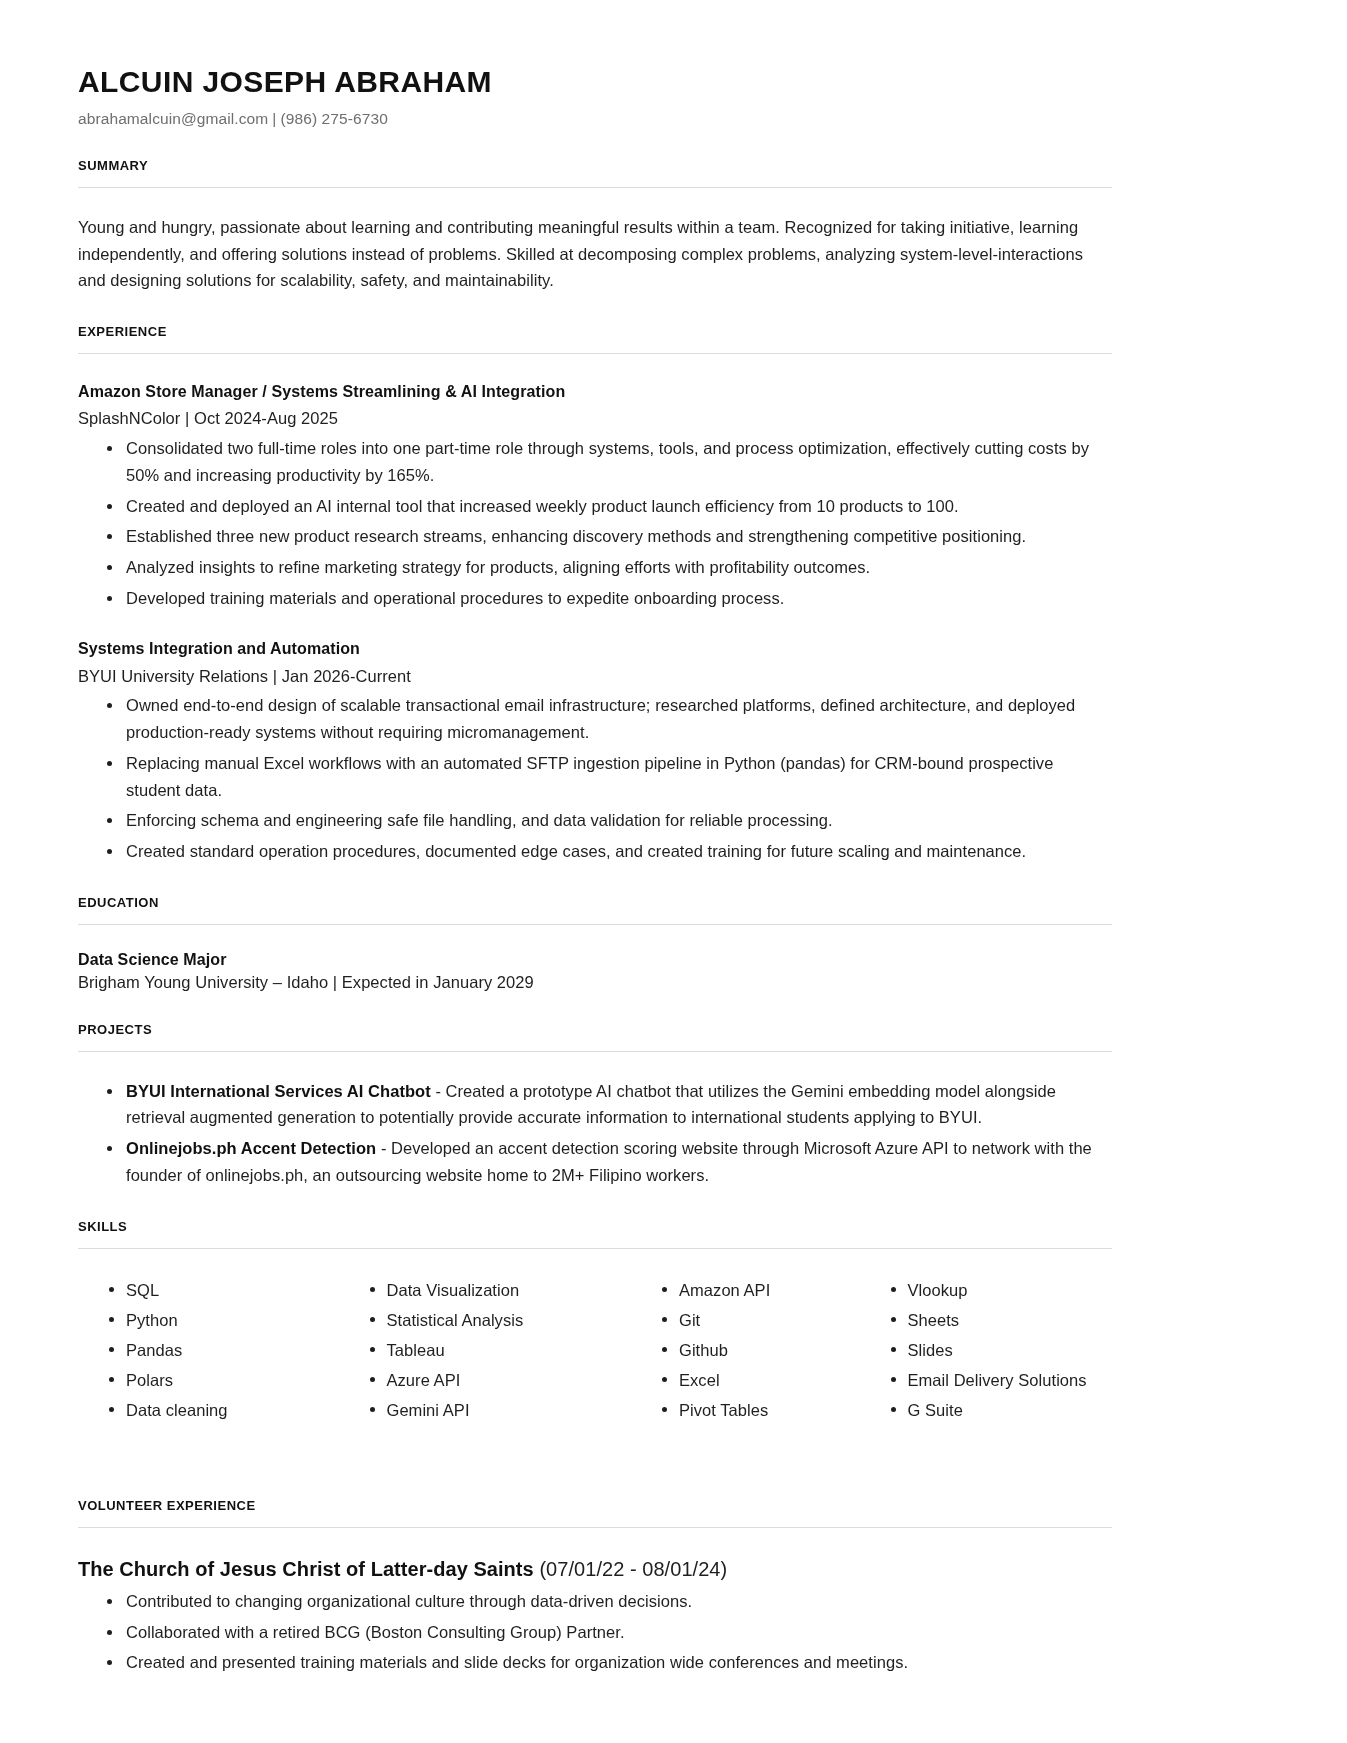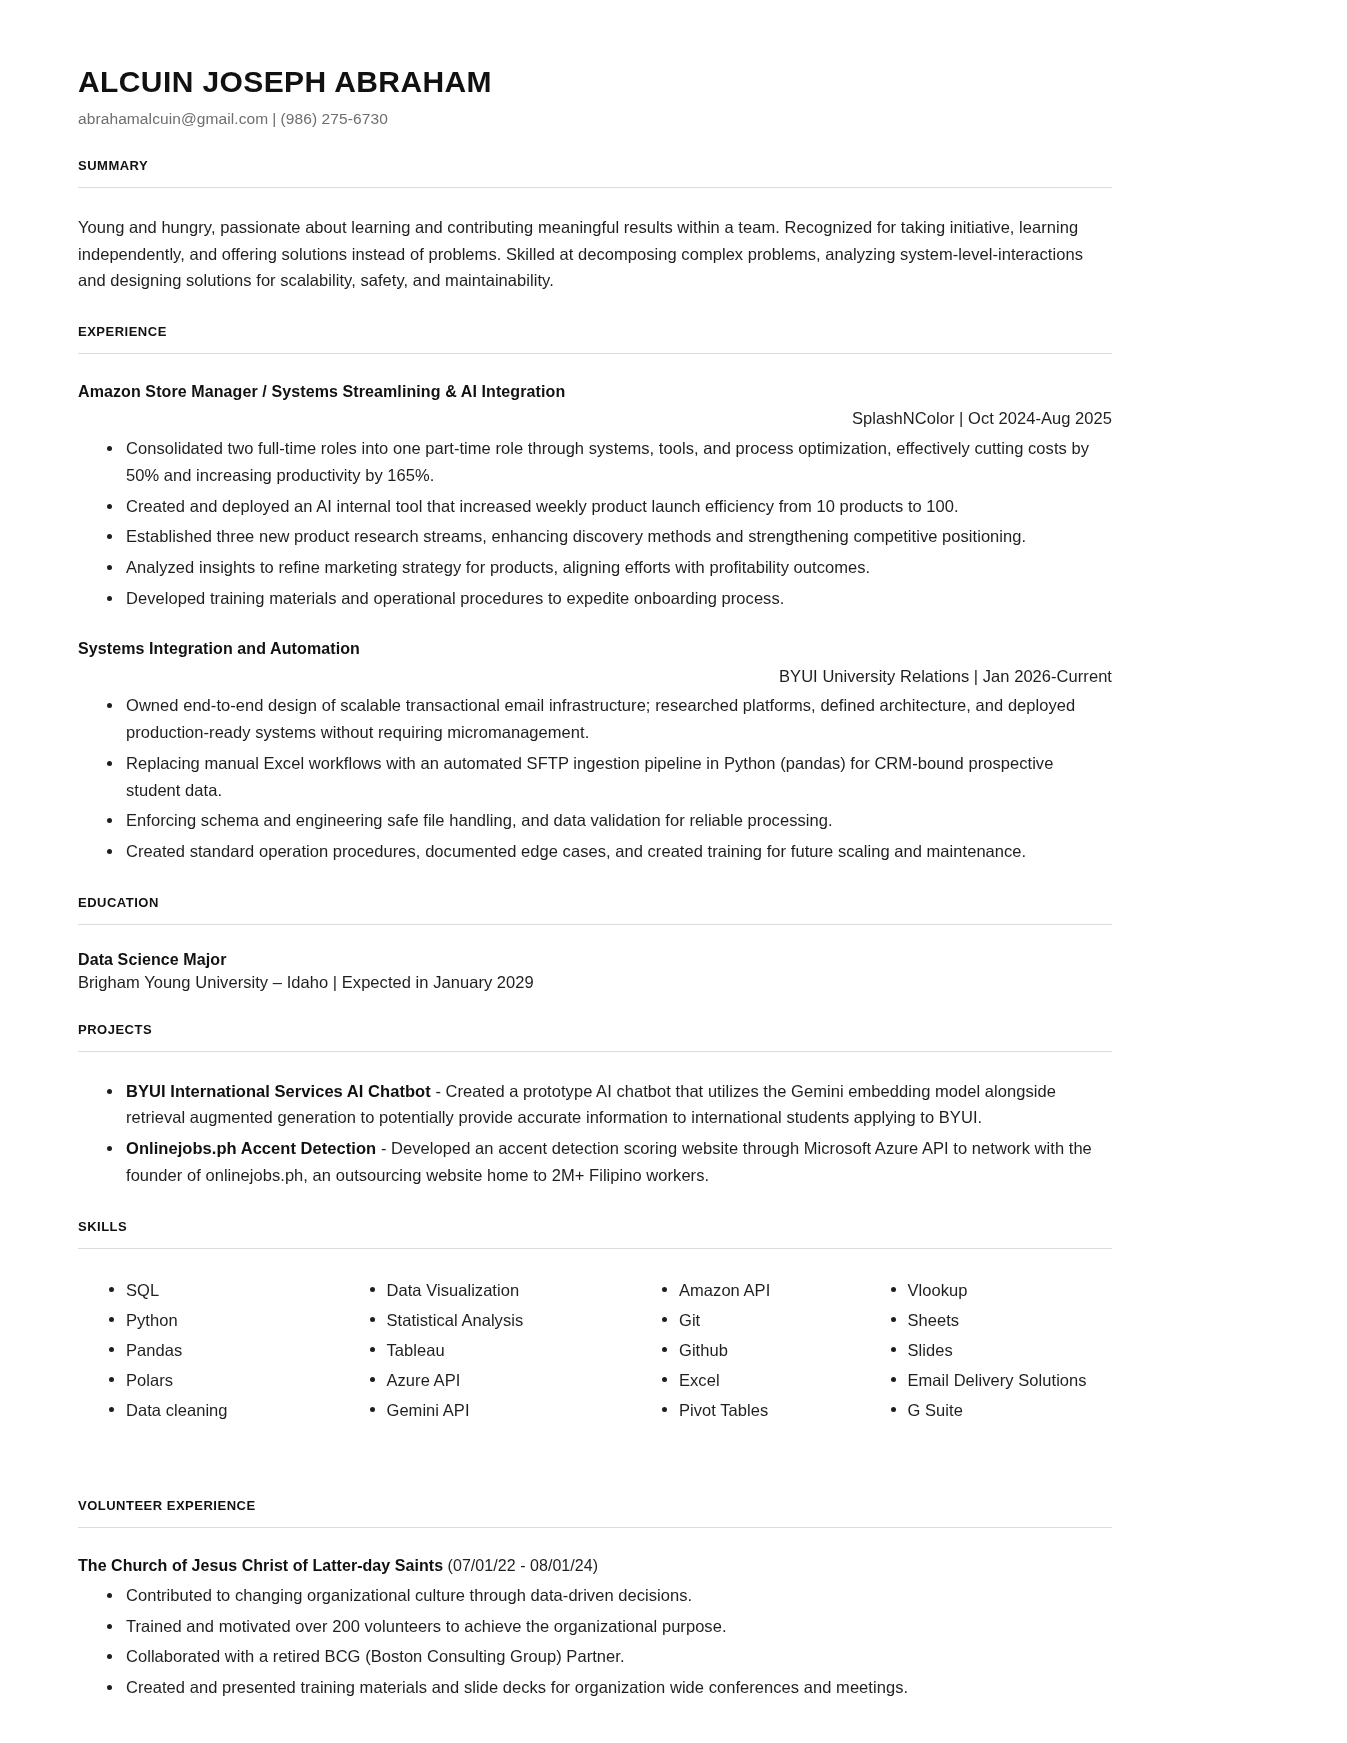--- a/index.html
+++ b/index.html
@@ -75,21 +75,20 @@
     color: #111111;
     line-height: 1.45;
     letter-spacing: 0.1px;
   }
   .entry-meta {
     font-size: 16.5px;
     color: #1f1f1f;
     line-height: 1.5;
     margin-top: 3px;
     letter-spacing: 0.05px;
-    text-align: right;
   }
 
   ul.bullets {
     margin: 4px 0 0 0;
     padding-left: 48px;
     list-style: none;
   }
   ul.bullets > li {
     position: relative;
     font-size: 16.5px;
@@ -154,21 +153,21 @@
     width: 5px;
     height: 5px;
     border-radius: 50%;
     background: #1f1f1f;
   }
   .skills-col.indented { padding-left: 64px; }
 
   .volunteer-spacer { height: 58px; }
 
   .vol-heading {
-    font-size: 16px;
+    font-size: 20px;
     color: #1f1f1f;
     letter-spacing: 0.05px;
     line-height: 1.5;
   }
   .vol-heading b { font-weight: bold; color: #111111; }
 </style>
 </head>
 <body>
 
 <div class="page">
@@ -286,20 +285,19 @@
   <div class="section" style="margin-top:15px;">
     <h2 class="section-title">VOLUNTEER EXPERIENCE</h2>
     <hr class="rule">
     <div class="section-body">
       <div class="vol-heading">
         <b>The Church of Jesus Christ of Latter-day Saints</b>
         <span>(07/01/22 - 08/01/24)</span>
       </div>
       <ul class="bullets">
         <li>Contributed to changing organizational culture through data-driven decisions.</li>
-        <li>Trained and motivated over 200 volunteers to achieve the organizational purpose.</li>
         <li>Collaborated with a retired BCG (Boston Consulting Group) Partner.</li>
         <li>Created and presented training materials and slide decks for organization wide conferences and meetings.</li>
       </ul>
     </div>
   </div>
 
 </div>
 
 </body></html>

